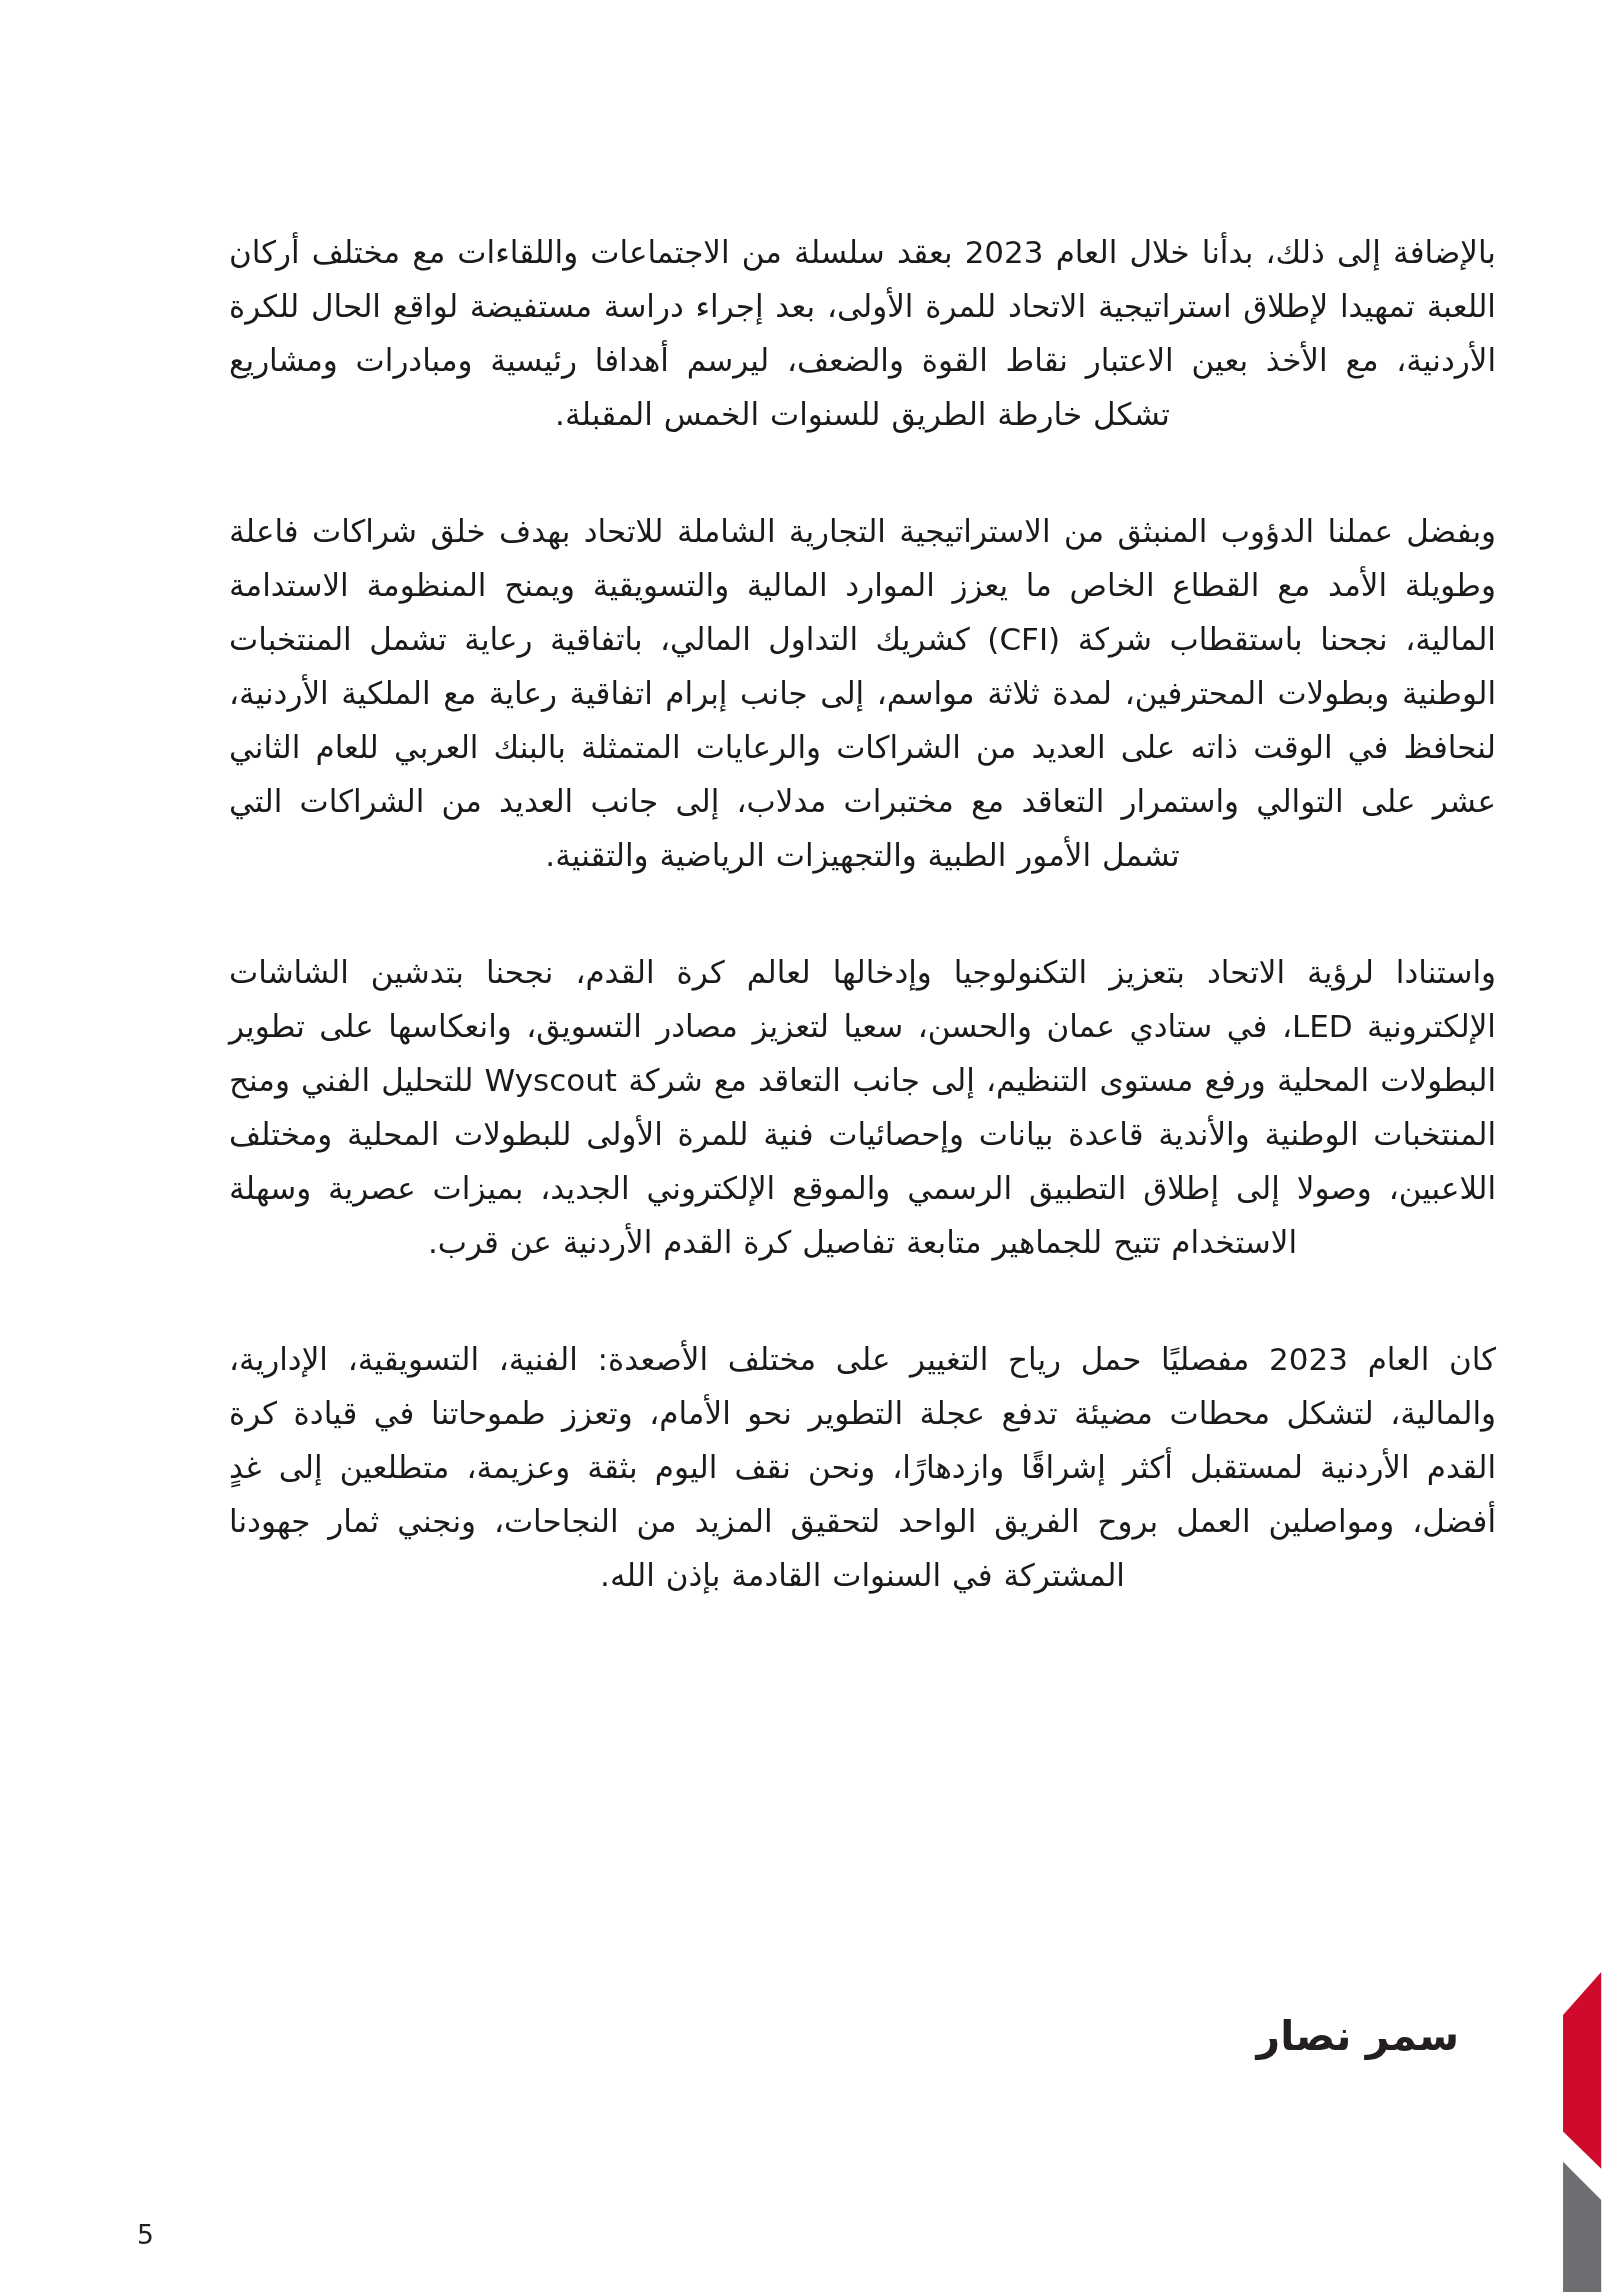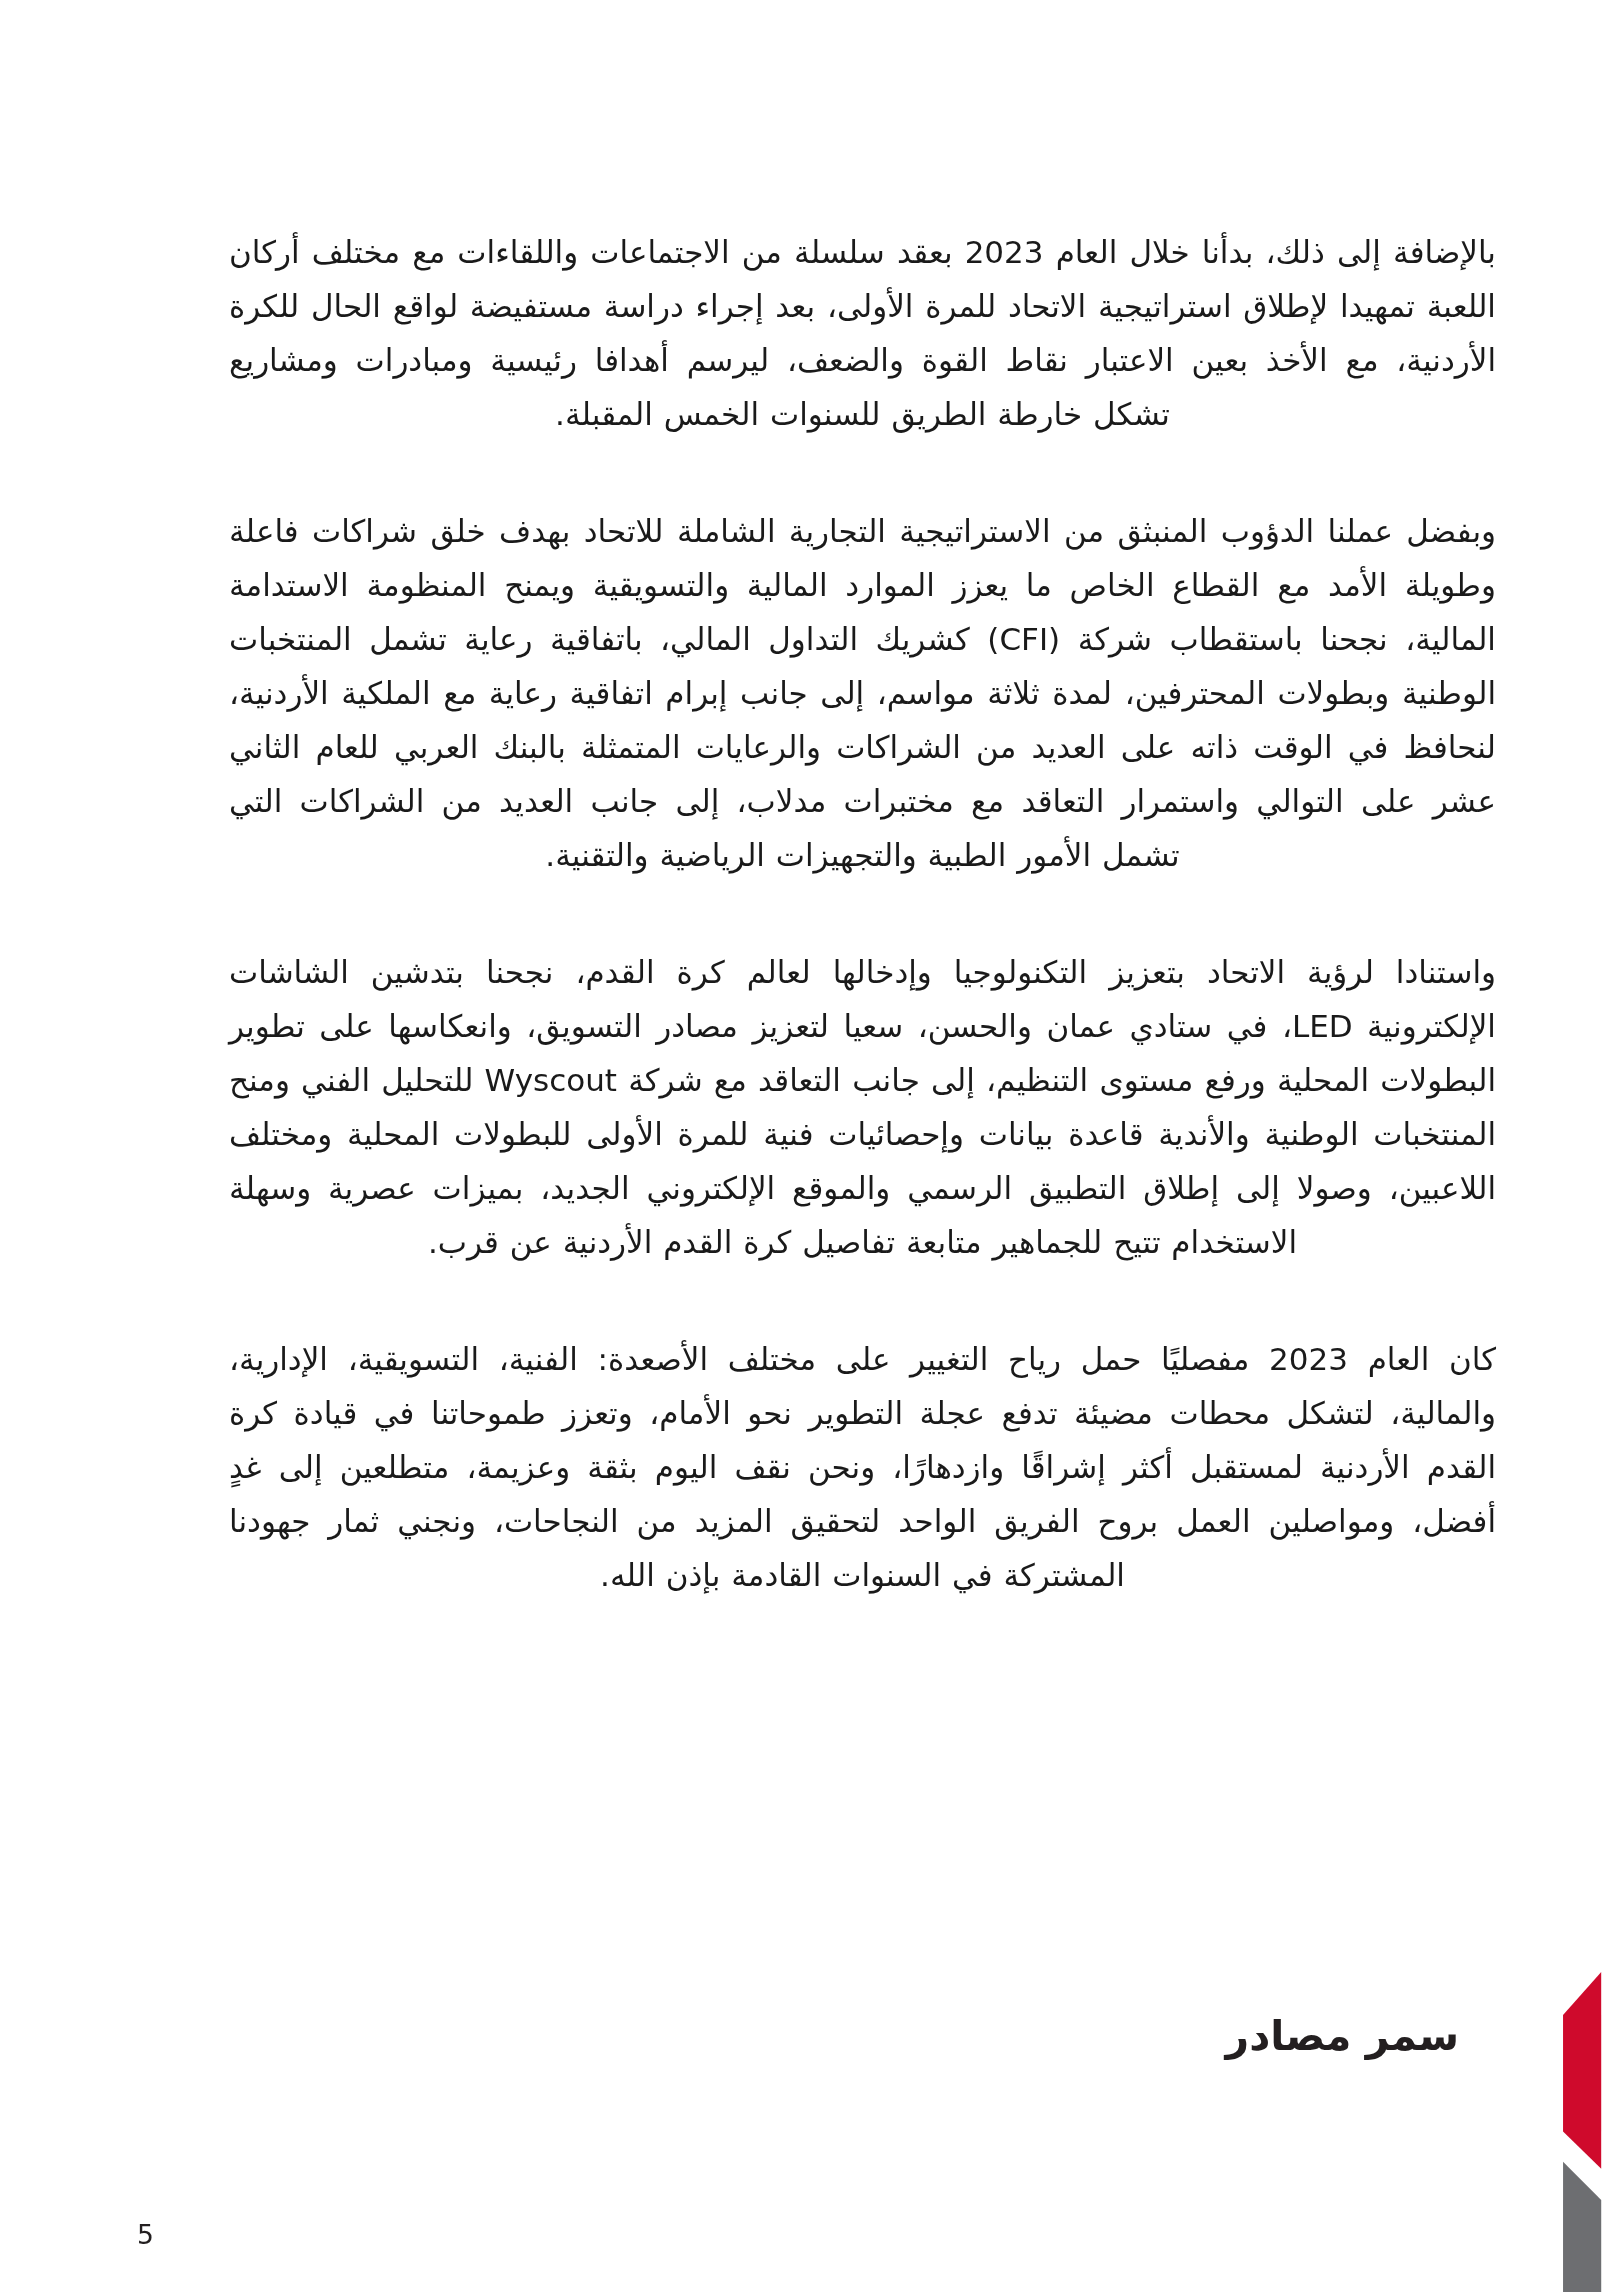--- a/index.html
+++ b/index.html
@@ -80,21 +80,21 @@
 
 <div class="page">
 
   <div class="content">
     <p class="para">بالإضافة إلى ذلك، بدأنا خلال العام 2023 بعقد سلسلة من الاجتماعات واللقاءات مع مختلف أركان اللعبة تمهيدا لإطلاق استراتيجية الاتحاد للمرة الأولى، بعد إجراء دراسة مستفيضة لواقع الحال للكرة الأردنية، مع الأخذ بعين الاعتبار نقاط القوة والضعف، ليرسم أهدافا رئيسية ومبادرات ومشاريع تشكل خارطة الطريق للسنوات الخمس المقبلة.</p>
     <p class="para">وبفضل عملنا الدؤوب المنبثق من الاستراتيجية التجارية الشاملة للاتحاد بهدف خلق شراكات فاعلة وطويلة الأمد مع القطاع الخاص ما يعزز الموارد المالية والتسويقية ويمنح المنظومة الاستدامة المالية، نجحنا باستقطاب شركة (CFI) كشريك التداول المالي، باتفاقية رعاية تشمل المنتخبات الوطنية وبطولات المحترفين، لمدة ثلاثة مواسم، إلى جانب إبرام اتفاقية رعاية مع الملكية الأردنية، لنحافظ في الوقت ذاته على العديد من الشراكات والرعايات المتمثلة بالبنك العربي للعام الثاني عشر على التوالي واستمرار التعاقد مع مختبرات مدلاب، إلى جانب العديد من الشراكات التي تشمل الأمور الطبية والتجهيزات الرياضية والتقنية.</p>
     <p class="para">واستنادا لرؤية الاتحاد بتعزيز التكنولوجيا وإدخالها لعالم كرة القدم، نجحنا بتدشين الشاشات الإلكترونية LED، في ستادي عمان والحسن، سعيا لتعزيز مصادر التسويق، وانعكاسها على تطوير البطولات المحلية ورفع مستوى التنظيم، إلى جانب التعاقد مع شركة Wyscout للتحليل الفني ومنح المنتخبات الوطنية والأندية قاعدة بيانات وإحصائيات فنية للمرة الأولى للبطولات المحلية ومختلف اللاعبين، وصولا إلى إطلاق التطبيق الرسمي والموقع الإلكتروني الجديد، بميزات عصرية وسهلة الاستخدام تتيح للجماهير متابعة تفاصيل كرة القدم الأردنية عن قرب.</p>
     <p class="para">كان العام 2023 مفصليًا حمل رياح التغيير على مختلف الأصعدة: الفنية، التسويقية، الإدارية، والمالية، لتشكل محطات مضيئة تدفع عجلة التطوير نحو الأمام، وتعزز طموحاتنا في قيادة كرة القدم الأردنية لمستقبل أكثر إشراقًا وازدهارًا، ونحن نقف اليوم بثقة وعزيمة، متطلعين إلى غدٍ أفضل، ومواصلين العمل بروح الفريق الواحد لتحقيق المزيد من النجاحات، ونجني ثمار جهودنا المشتركة في السنوات القادمة بإذن الله.</p>
   </div>
 
-  <div class="signature">سمر مصادر</div>
+  <div class="signature">سمر نصار</div>
 
   <div class="page-number">5</div>
 
   <div class="corner-mark">
     <svg width="112" height="323" viewBox="0 0 114 330" xmlns="http://www.w3.org/2000/svg">
       <polygon points="55,46 94,2 94,203 55,165" fill="#cf0a2c"></polygon>
       <polygon points="55,196 94,235 94,330 55,330" fill="#6d6e71"></polygon>
     </svg>
   </div>
 

